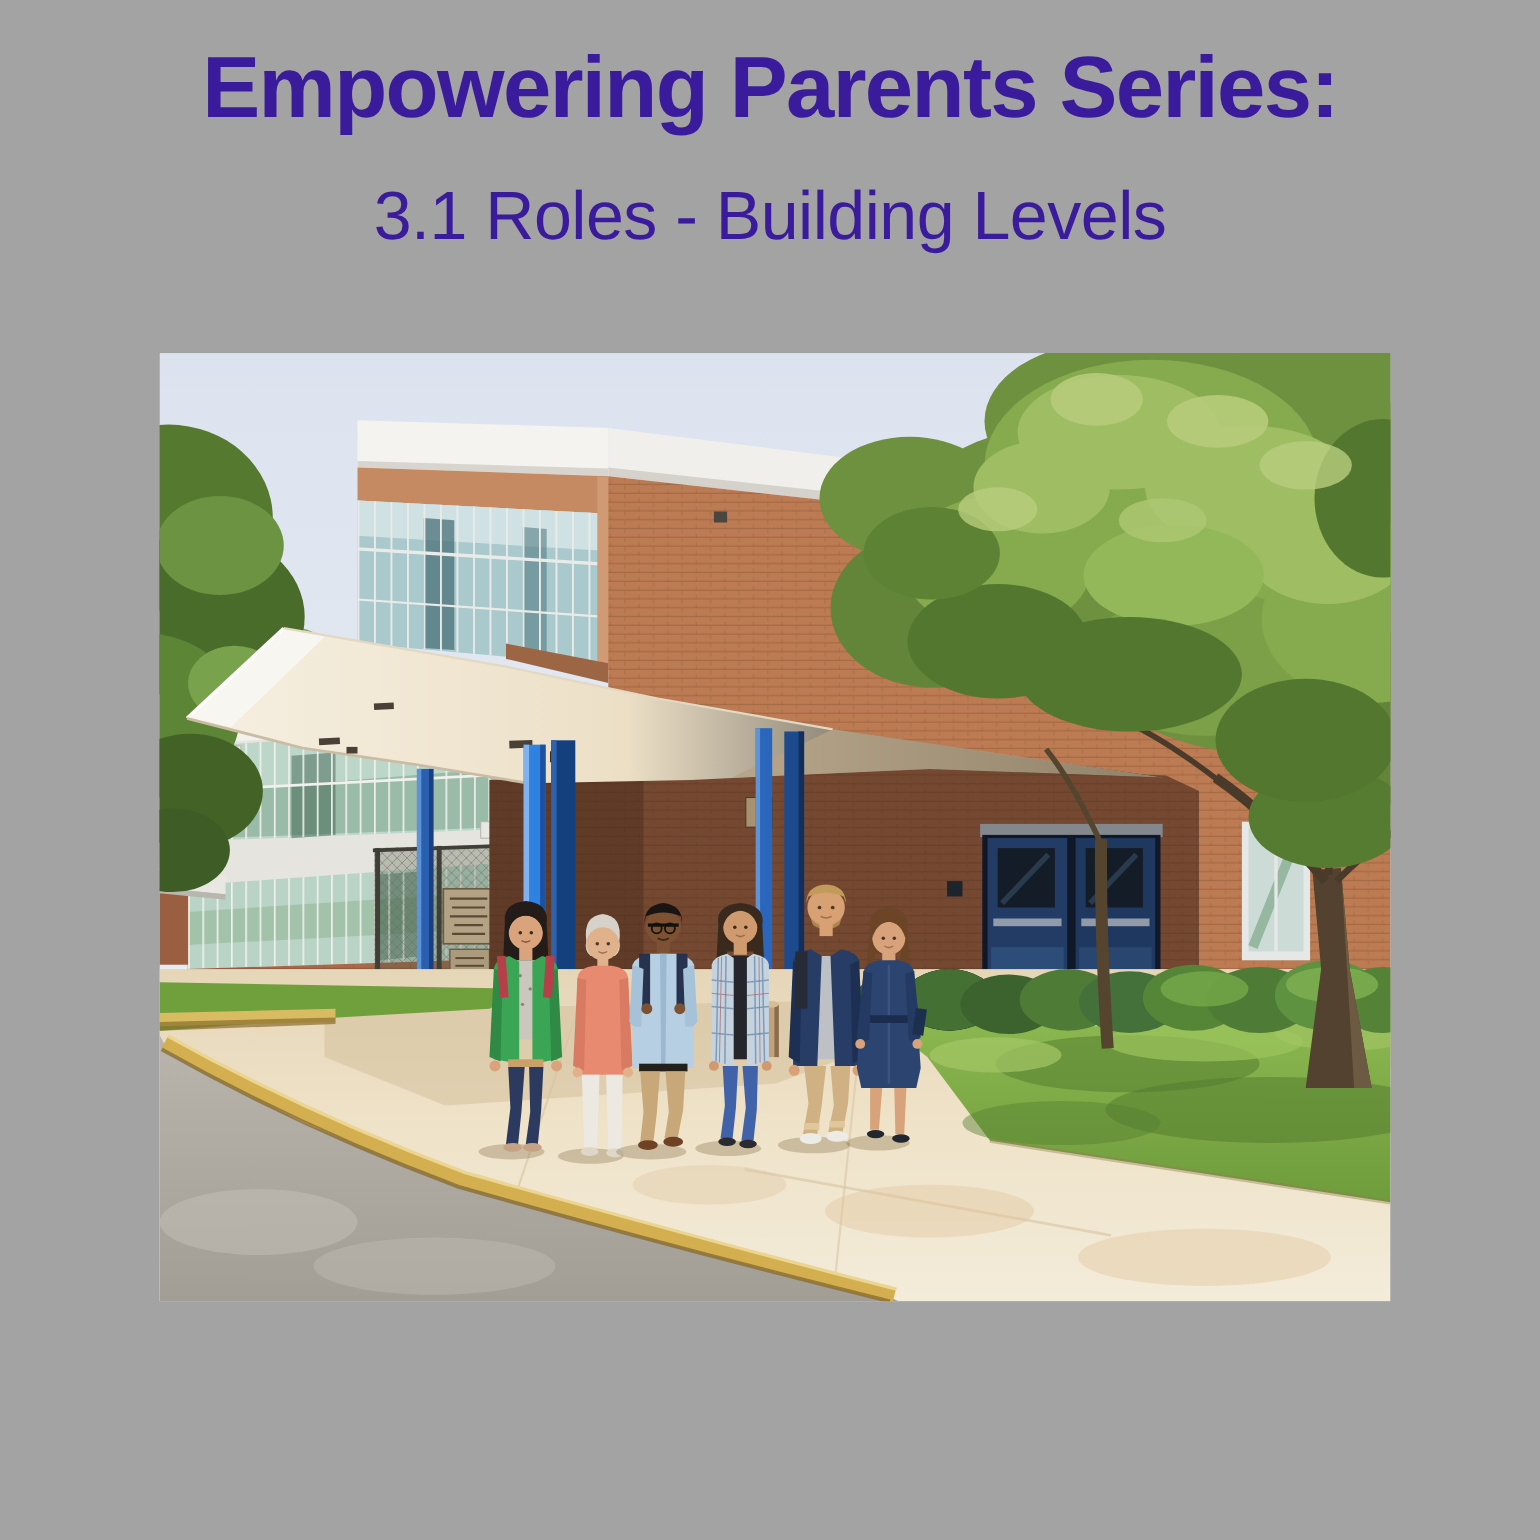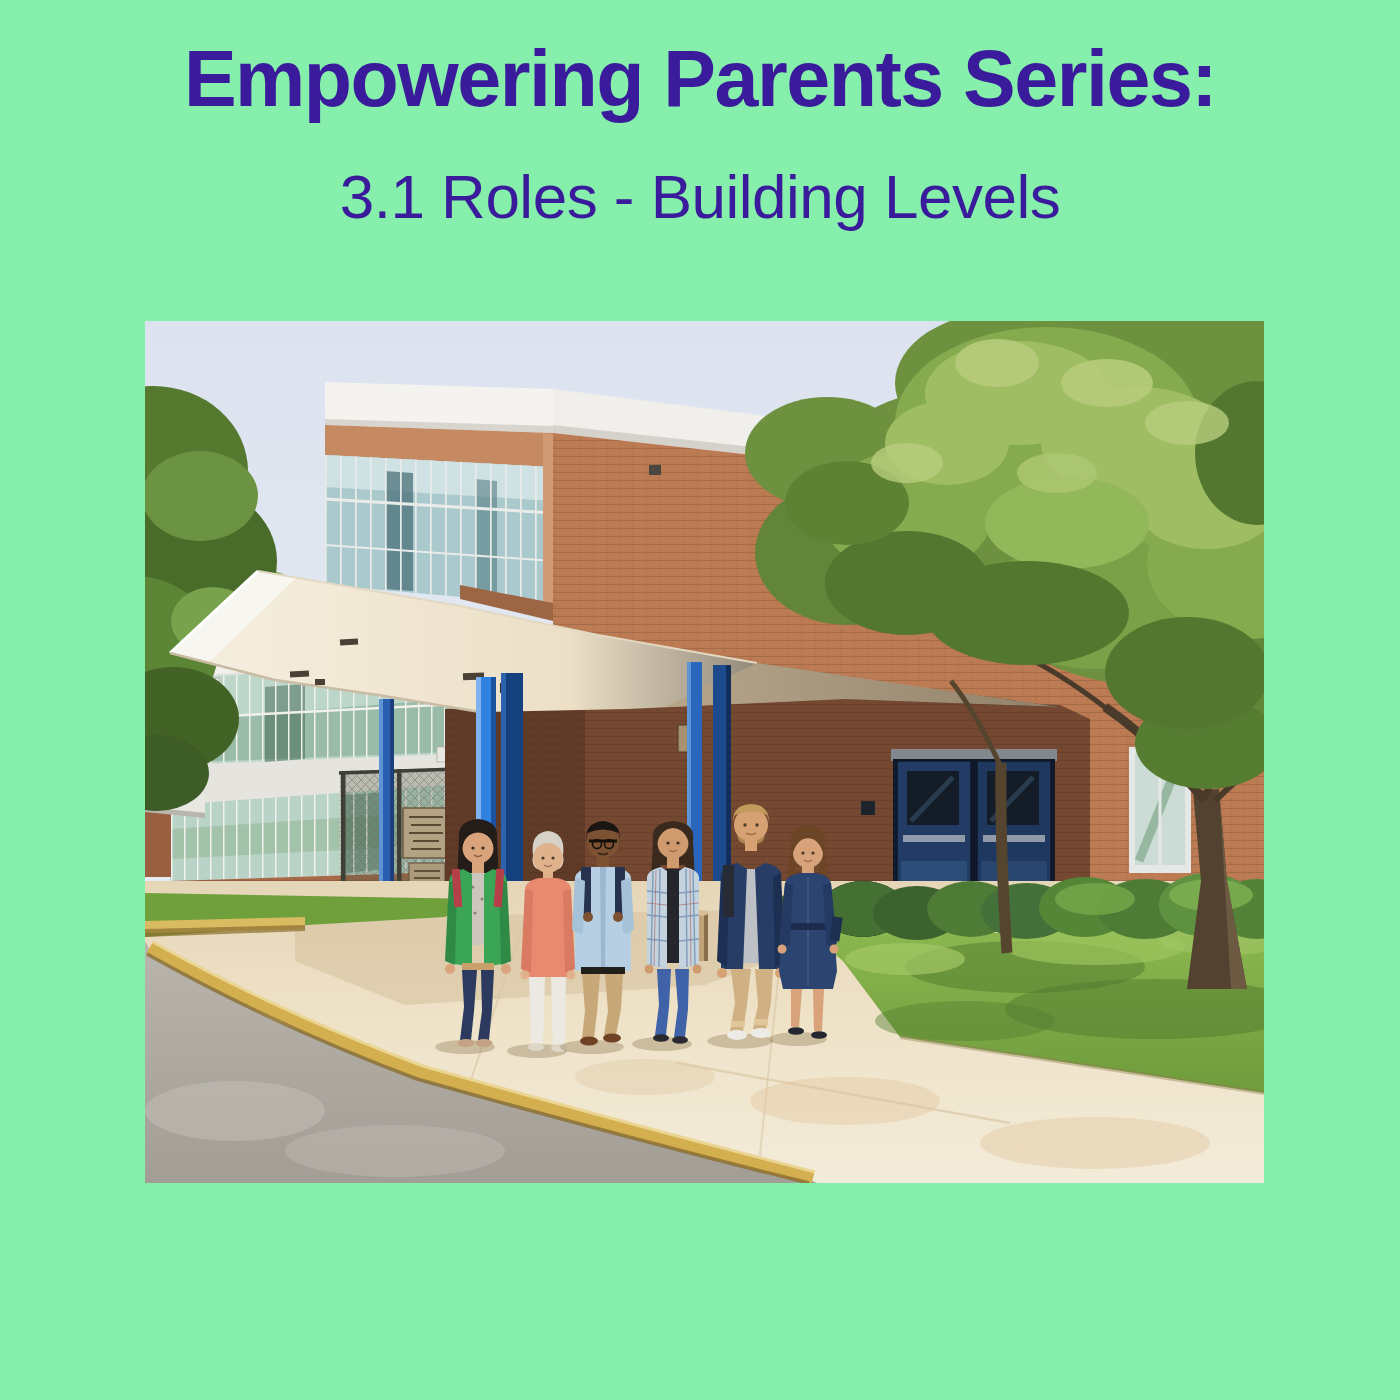--- a/index.html
+++ b/index.html
@@ -1,16 +1,16 @@
 <!DOCTYPE html>
 <html style="--title-color: #3a1b9b;"><head>
 <meta charset="utf-8">
 <style>
   html,body{margin:0;padding:0;background:#ffffff;}
-  .canvas{position:relative;width:1400px;height:1400px;background:#86efac;overflow:hidden;
+  .canvas{position:relative;width:1400px;height:1400px;background:#a3a3a3;overflow:hidden;
           font-family:"Liberation Sans",sans-serif;}
   .title{position:absolute;top:39px;left:0;width:100%;margin:0;text-align:center;
          font-size:79px;font-weight:700;letter-spacing:-1.5px;line-height:1;
          color:var(--title-color,#3a1b9b);}
   .subtitle{position:absolute;top:166px;left:0;width:100%;margin:0;text-align:center;
          font-size:62px;font-weight:400;letter-spacing:-0.5px;line-height:1;
          color:var(--title-color,#3a1b9b);}
   .photo{position:absolute;left:145px;top:321px;width:1119px;height:862px;margin:0;}
   .photo svg{display:block;width:100%;height:100%;}
 </style>

